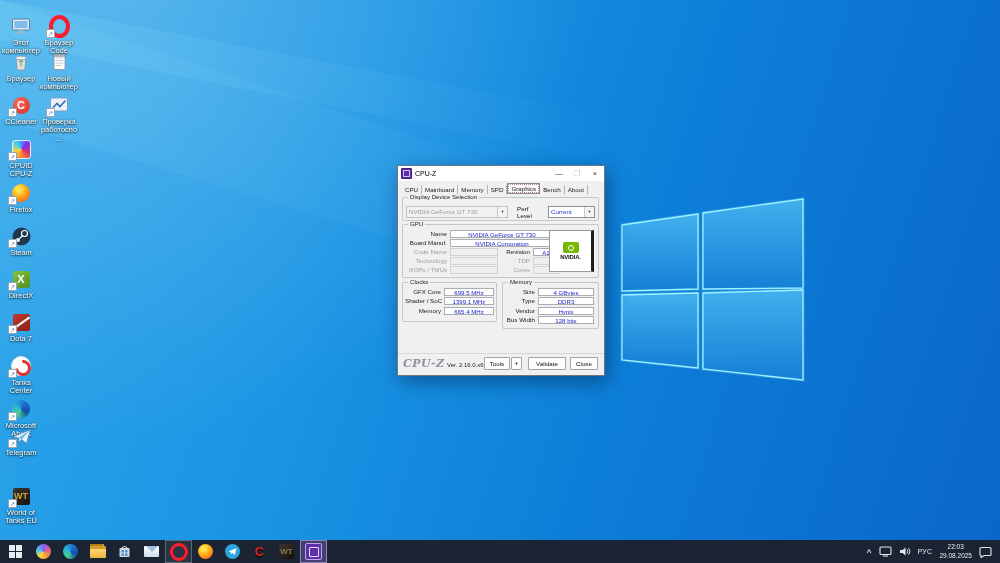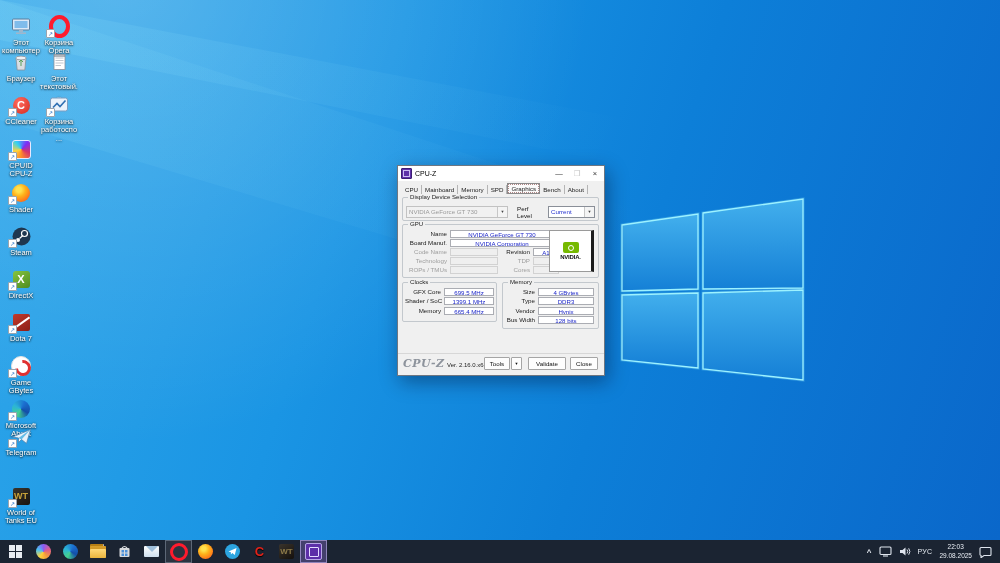--- a/index.html
+++ b/index.html
@@ -182,21 +182,21 @@
         </svg>
     </div>
     <div class="dlabel">Этот компьютер</div>
   </div>
 
   <div class="dicon r1 c2">
     <div class="dico">
       <div class="ico-opera"></div>
       <span class="shortcut-arrow">↗</span>
     </div>
-    <div class="dlabel">Корзина Opera</div>
+    <div class="dlabel">Браузер Code</div>
   </div>
 
   <div class="dicon r2 c1">
     <div class="dico">
       <svg width="22" height="22" viewBox="0 0 22 22">
           <path d="M6 7 L16 7 L14.8 19 L7.2 19 Z" fill="#d9dee3" stroke="#8a9099" stroke-width=".8"></path>
           <ellipse cx="11" cy="7" rx="5.2" ry="1.9" fill="#eef1f4" stroke="#8a9099" stroke-width=".8"></ellipse>
           <path d="M9 11 l2-2 2 2 M11 9 v6" stroke="#5aa05a" stroke-width="1" fill="none"></path>
         </svg>
     </div>
@@ -207,56 +207,56 @@
     <div class="dico">
       <svg width="22" height="22" viewBox="0 0 22 22">
           <rect x="6" y="3.5" width="11" height="15" fill="#fff" stroke="#8a9099" stroke-width=".8"></rect>
           <line x1="7.5" y1="7" x2="15.5" y2="7" stroke="#b9c0c8" stroke-width=".9"></line>
           <line x1="7.5" y1="9.5" x2="15.5" y2="9.5" stroke="#b9c0c8" stroke-width=".9"></line>
           <line x1="7.5" y1="12" x2="15.5" y2="12" stroke="#b9c0c8" stroke-width=".9"></line>
           <line x1="7.5" y1="14.5" x2="13" y2="14.5" stroke="#b9c0c8" stroke-width=".9"></line>
           <line x1="6" y1="5" x2="17" y2="5" stroke="#6f7780" stroke-width="1.1"></line>
         </svg>
     </div>
-    <div class="dlabel">Этот текстовый...</div>
+    <div class="dlabel">Новый компьютер...</div>
   </div>
 
   <div class="dicon r3 c1">
     <div class="dico">
       <div class="ico-ccleaner">C</div>
       <span class="shortcut-arrow">↗</span>
     </div>
     <div class="dlabel">CCleaner</div>
   </div>
 
   <div class="dicon r3 c2">
     <div class="dico">
       <svg width="22" height="22" viewBox="0 0 22 22">
           <rect x="2.5" y="4" width="17" height="13" rx="2" fill="#eaf2fb" stroke="#7a9cc0"></rect>
           <polyline points="5,13.5 9,9.5 12,12.5 17.5,6.5" stroke="#2f6fb2" fill="none" stroke-width="1.6"></polyline>
         </svg>
       <span class="shortcut-arrow">↗</span>
     </div>
-    <div class="dlabel">Корзина работоспо...</div>
+    <div class="dlabel">Проверка работоспо...</div>
   </div>
 
   <div class="dicon r4 c1">
     <div class="dico">
       <div class="ico-cpuz"></div>
       <span class="shortcut-arrow">↗</span>
     </div>
     <div class="dlabel">CPUID CPU-Z</div>
   </div>
 
   <div class="dicon r5 c1">
     <div class="dico">
       <div class="ico-firefox"></div>
       <span class="shortcut-arrow">↗</span>
     </div>
-    <div class="dlabel">Shader</div>
+    <div class="dlabel">Firefox</div>
   </div>
 
   <div class="dicon r6 c1">
     <div class="dico">
       <svg width="19" height="19" viewBox="0 0 19 19">
           <circle cx="9.5" cy="9.5" r="9" fill="#1f3750"></circle>
           <circle cx="12.5" cy="6.5" r="3" fill="none" stroke="#fff" stroke-width="1.2"></circle>
           <circle cx="6" cy="13" r="2" fill="#fff"></circle>
           <line x1="7.5" y1="11.5" x2="10.8" y2="8.5" stroke="#fff" stroke-width="1.2"></line>
         </svg>
@@ -279,21 +279,21 @@
       <span class="shortcut-arrow">↗</span>
     </div>
     <div class="dlabel">Dota 7</div>
   </div>
 
   <div class="dicon r9 c1">
     <div class="dico">
       <div class="ico-gamecenter"></div>
       <span class="shortcut-arrow">↗</span>
     </div>
-    <div class="dlabel">Game GBytes</div>
+    <div class="dlabel">Tanks Center</div>
   </div>
 
   <div class="dicon r10 c1">
     <div class="dico">
       <div class="ico-edge"></div>
       <span class="shortcut-arrow">↗</span>
     </div>
     <div class="dlabel">Microsoft About</div>
   </div>
 

